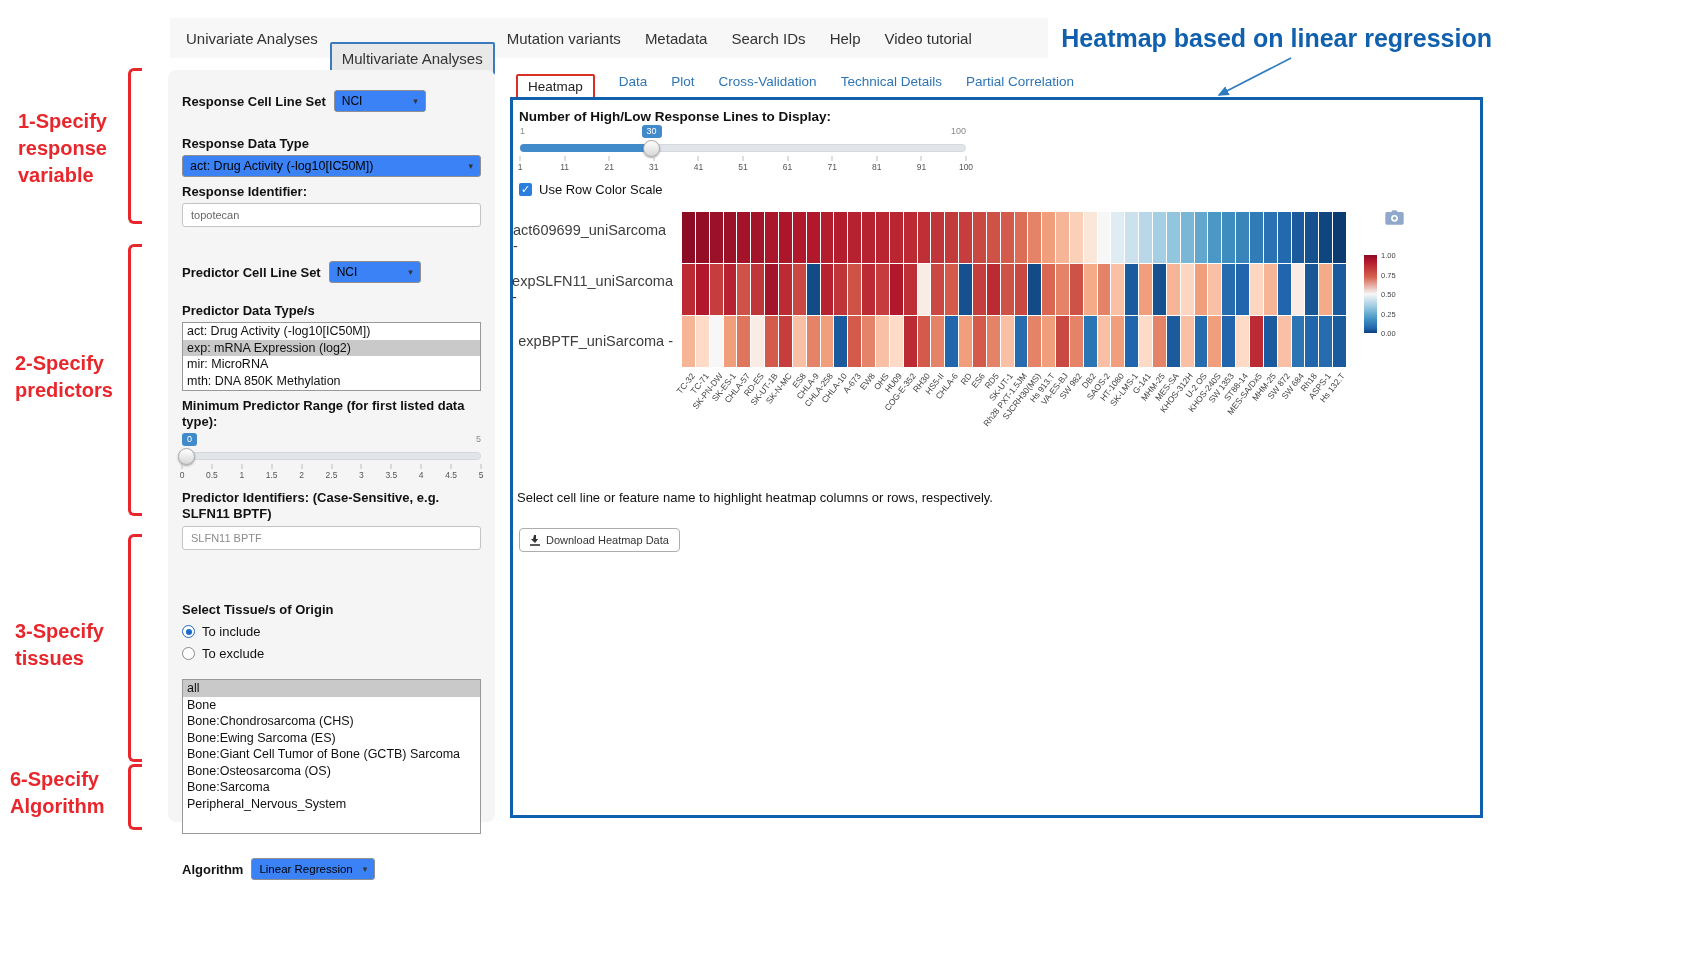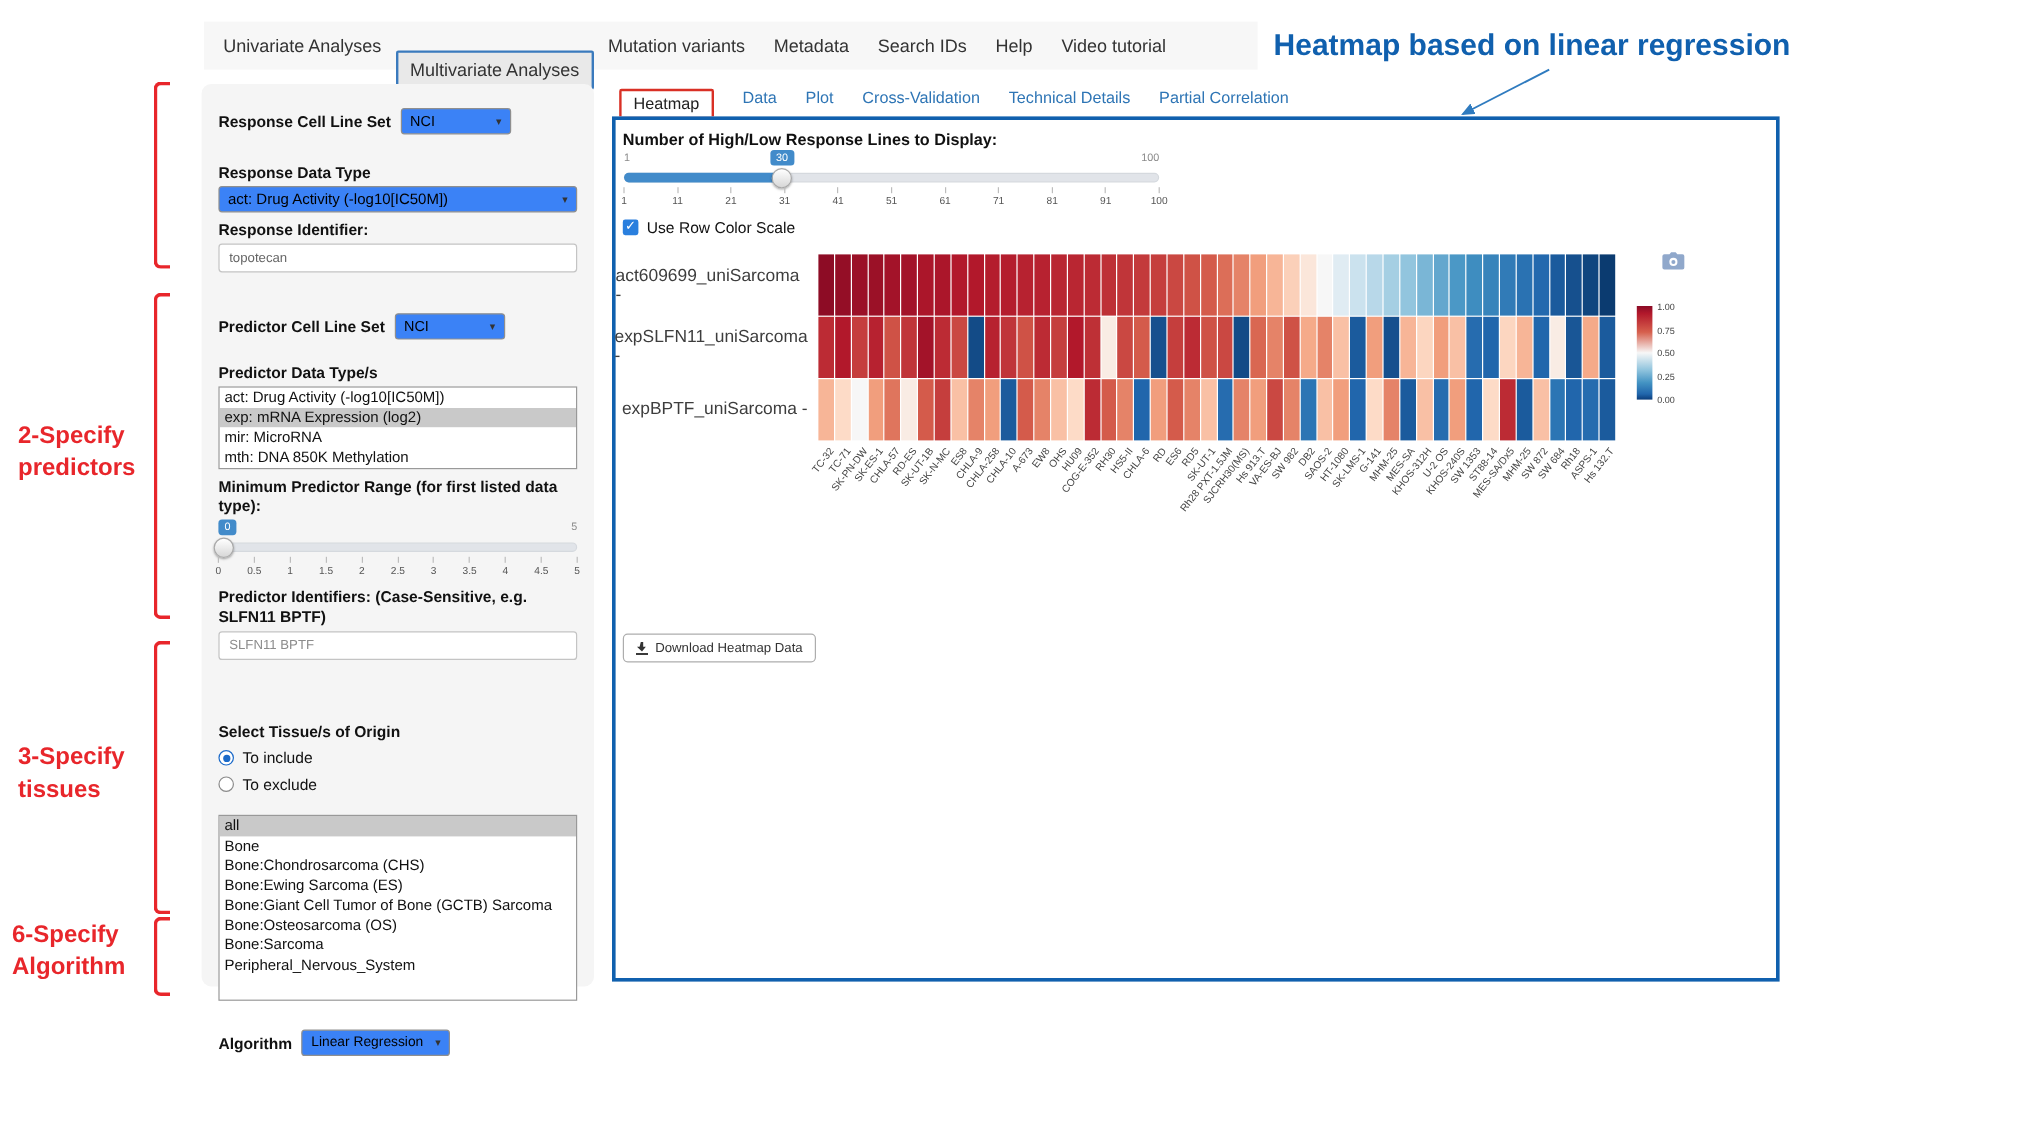--- a/index.html
+++ b/index.html
@@ -105,20 +105,21 @@
         <path d="M0,0 L7,3 L0,6 Z" fill="#2f7bbf"></path>
       </marker>
     </defs>
     <line x1="86" y1="4" x2="14" y2="41" stroke="#2f7bbf" stroke-width="1.6" marker-end="url(#arrhead)"></line>
   </svg>
 
   <div class="red-bracket" style="left:128px; top:68px;  height:156px;"></div>
   <div class="red-bracket" style="left:128px; top:244px; height:272px;"></div>
   <div class="red-bracket" style="left:128px; top:534px; height:228px;"></div>
   <div class="red-bracket" style="left:128px; top:764px; height:66px;"></div>
+  <div class="red-note" style="left:18px; top:108px; width:106px;">1-Specify response variable</div>
   <div class="red-note" style="left:15px; top:350px; width:106px;">2-Specify predictors</div>
   <div class="red-note" style="left:15px; top:618px; width:106px;">3-Specify tissues</div>
   <div class="red-note" style="left:10px; top:766px; width:112px;">6-Specify Algorithm</div>
 
   <aside id="sidebar">
 
     <div class="ctl-row" style="margin-top:6px;">
       <span class="blabel">Response Cell Line Set</span>
       <span class="fselect" style="width:92px;">
         <span>NCI</span>
@@ -477,20 +478,21 @@
         <div class="cb-tick" style="top: 58.5px;">0.25</div>
         <div class="cb-tick" style="top: 78px;">0.00</div>
       </div>
 
     <svg id="camera-icon" width="19" height="15" viewBox="0 0 20 16">
       <path d="M6.5 2 L8 0.3 H12 L13.5 2 H18 A1.8 1.8 0 0 1 19.8 3.8 V13.8 A1.8 1.8 0 0 1 18 15.6 H2 A1.8 1.8 0 0 1 0.2 13.8 V3.8 A1.8 1.8 0 0 1 2 2 Z" fill="#7d99c3"></path>
       <circle cx="10" cy="8.8" r="3.6" fill="#ffffff"></circle>
       <circle cx="10" cy="8.8" r="1.8" fill="#7d99c3"></circle>
     </svg>
 
+    <div id="hint-text">Select cell line or feature name to highlight heatmap columns or rows, respectively.</div>
 
     <button id="download-btn">
       <svg width="10" height="11" viewBox="0 0 10 11">
         <path d="M4 0 h2 v4 h2.2 L5 8 L0.8 4 H3 Z" fill="#333"></path>
         <rect x="0" y="9.2" width="10" height="1.6" fill="#333"></rect>
       </svg>
       <span>Download Heatmap Data</span>
     </button>
   </section>
 

